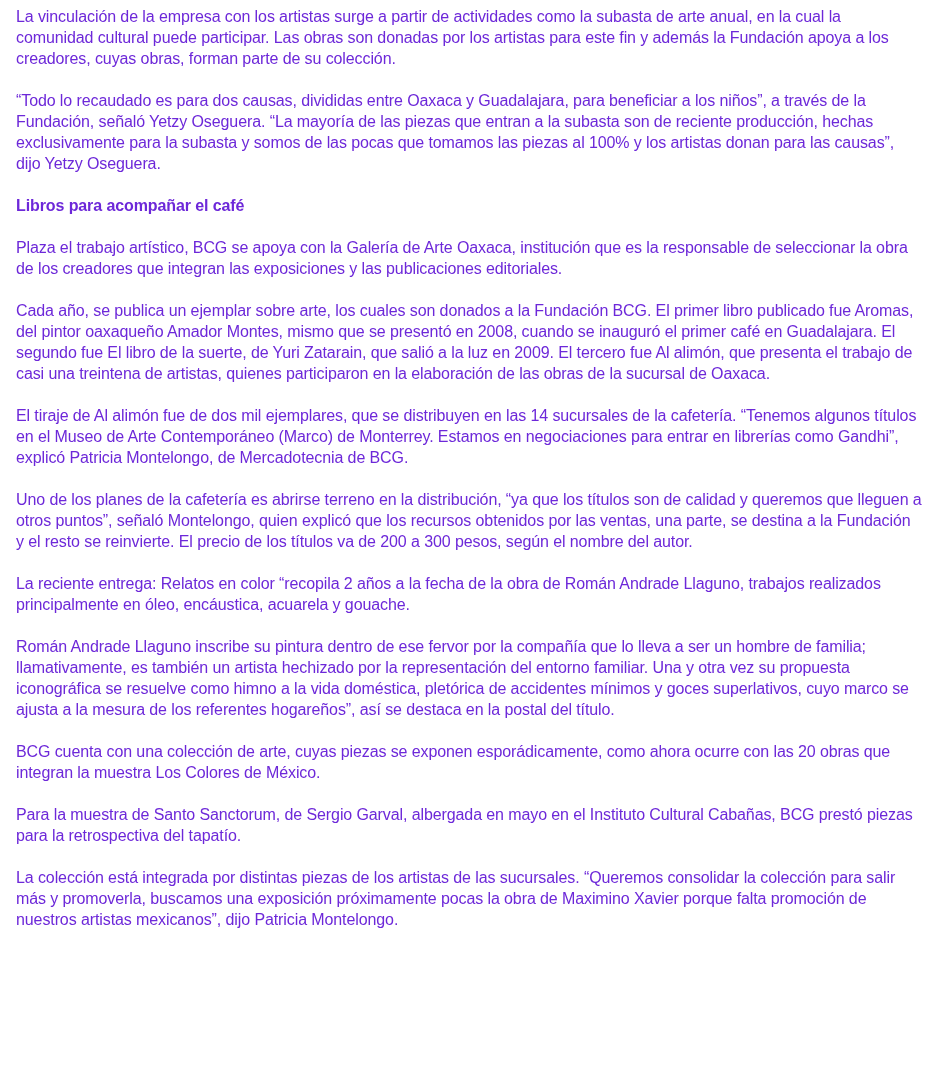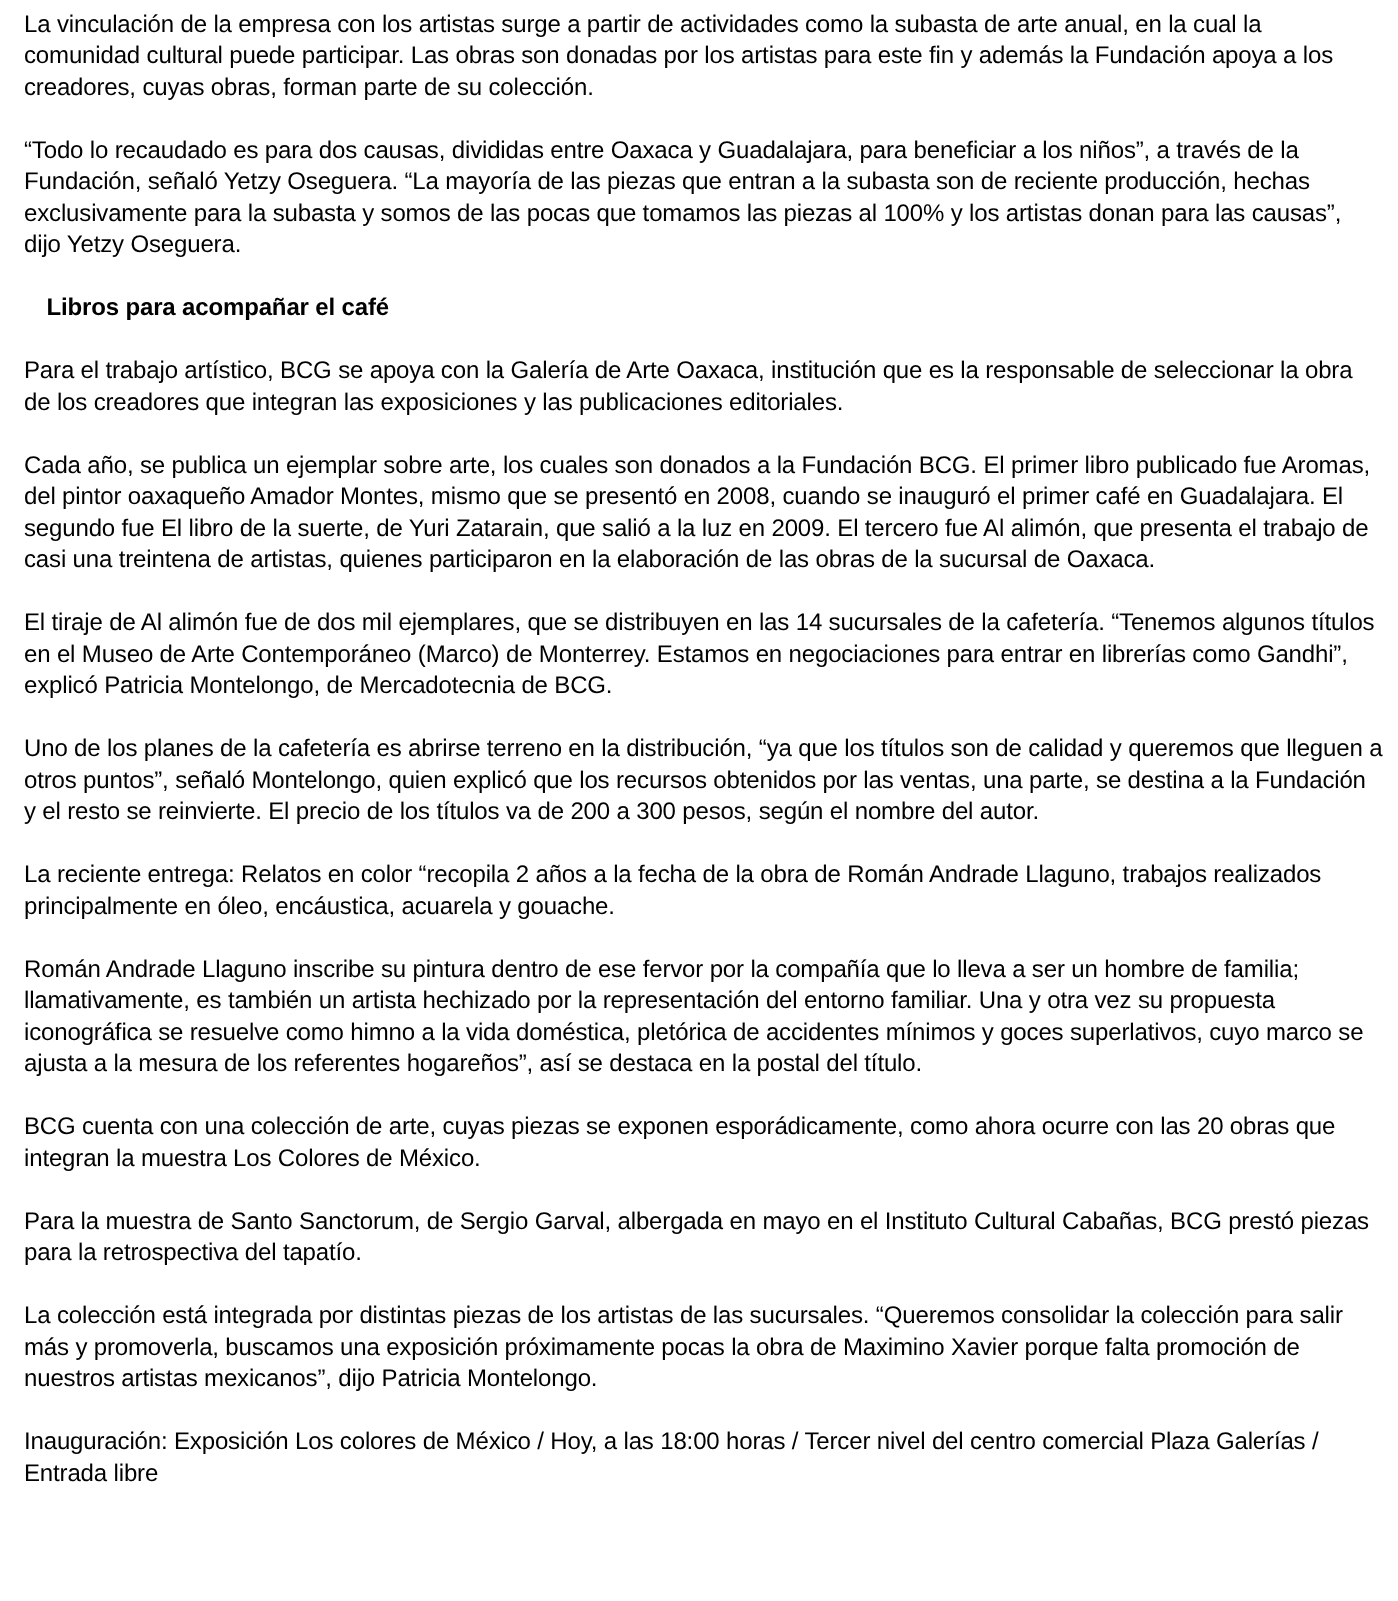--- a/index.html
+++ b/index.html
@@ -10,43 +10,42 @@
     body {
       width: 932px;
       height: 1067px;
       overflow: hidden;
     }
     .article {
       padding: 6px 10px 0 16px;
       font-family: "Liberation Sans", sans-serif;
       font-size: 16px;
       line-height: 21px;
-      color: #000000;
+      color: #6d28d9;
       letter-spacing: -0.1px;
     }
     .article p {
       margin: 0 0 21px 0;
     }
     .article h3 {
-      margin: 0 0 21px 15px;
+      margin: 0 0 21px 0;
       font-size: 16px;
       line-height: 21px;
       font-weight: bold;
     }
   </style>
 </head>
 <body>
 
 <div class="article">
   <p>La vinculación de la empresa con los artistas surge a partir de actividades como la subasta de arte  anual, en la cual la comunidad cultural puede participar. Las obras son donadas por los artistas para este fin y además la Fundación apoya a los creadores, cuyas obras, forman parte de su colección.</p>
   <p>“Todo lo recaudado es para dos causas, divididas entre Oaxaca y Guadalajara, para beneficiar a los niños”, a través de la Fundación, señaló Yetzy Oseguera.  “La mayoría de las piezas que entran a la subasta son de reciente producción, hechas exclusivamente para la subasta y somos de las pocas que tomamos las piezas al 100% y los artistas donan para las causas”, dijo Yetzy Oseguera.</p>
   <h3>Libros para acompañar el café</h3>
-  <p>Para el trabajo artístico, BCG se apoya con la Galería de Arte Oaxaca, institución que es la responsable de seleccionar la obra de los creadores que integran las exposiciones y las publicaciones editoriales.</p>
+  <p>Plaza el trabajo artístico, BCG se apoya con la Galería de Arte Oaxaca, institución que es la responsable de seleccionar la obra de los creadores que integran las exposiciones y las publicaciones editoriales.</p>
   <p>Cada año, se publica un ejemplar sobre arte, los cuales son donados a la Fundación BCG. El primer libro publicado fue Aromas, del pintor oaxaqueño Amador Montes, mismo que se presentó en 2008, cuando se inauguró el primer café en Guadalajara. El segundo fue El libro de la suerte, de Yuri Zatarain, que salió a la luz en 2009. El tercero fue Al alimón, que presenta el trabajo de casi una treintena de artistas,  quienes  participaron  en la elaboración de las obras de la sucursal de Oaxaca.</p>
   <p>El tiraje de Al alimón fue de dos mil ejemplares, que se distribuyen en las 14 sucursales de la cafetería. “Tenemos algunos títulos en el Museo de Arte Contemporáneo (Marco) de Monterrey. Estamos en negociaciones para entrar en librerías como Gandhi”, explicó Patricia Montelongo, de Mercadotecnia de BCG.</p>
   <p>Uno de los planes de la cafetería es abrirse terreno en la distribución, “ya que los títulos son de calidad y queremos que lleguen a otros puntos”, señaló Montelongo, quien explicó que los recursos obtenidos por las ventas, una parte, se destina a la Fundación  y el resto se reinvierte. El precio de los títulos va de 200 a 300 pesos, según el nombre del autor.</p>
   <p>La reciente entrega: Relatos en color “recopila 2 años a la fecha de la obra de Román Andrade Llaguno, trabajos realizados principalmente en óleo, encáustica, acuarela y gouache.</p>
   <p>Román Andrade Llaguno inscribe su pintura dentro de ese fervor por la compañía que lo lleva a ser un hombre de familia; llamativamente, es también un artista hechizado por la representación del entorno familiar. Una y otra vez su propuesta iconográfica se resuelve como himno a la vida doméstica, pletórica de accidentes mínimos y goces superlativos, cuyo marco se ajusta a la mesura de los referentes hogareños”, así se destaca en la postal del título.</p>
   <p>BCG cuenta con una colección de arte, cuyas piezas se exponen esporádicamente, como ahora ocurre con las 20 obras que integran la muestra Los Colores de México.</p>
   <p>Para la muestra de Santo Sanctorum, de Sergio Garval, albergada en mayo en el Instituto Cultural Cabañas, BCG prestó piezas para la retrospectiva del tapatío.</p>
   <p>La colección está integrada por distintas piezas de los artistas de las sucursales. “Queremos consolidar la colección para salir más y promoverla, buscamos una exposición próximamente pocas la obra de Maximino Xavier porque falta promoción de nuestros artistas mexicanos”, dijo Patricia Montelongo.</p>
-  <p>Inauguración: Exposición Los colores de México / Hoy, a las 18:00 horas /  Tercer nivel del centro comercial Plaza Galerías / Entrada libre</p>
 </div>
 
 </body></html>

